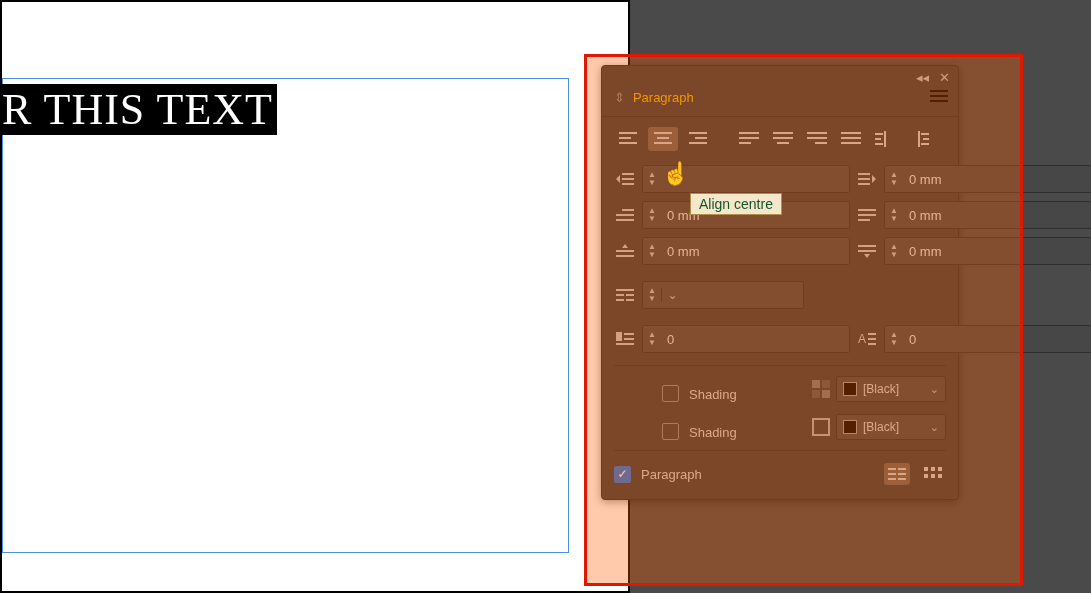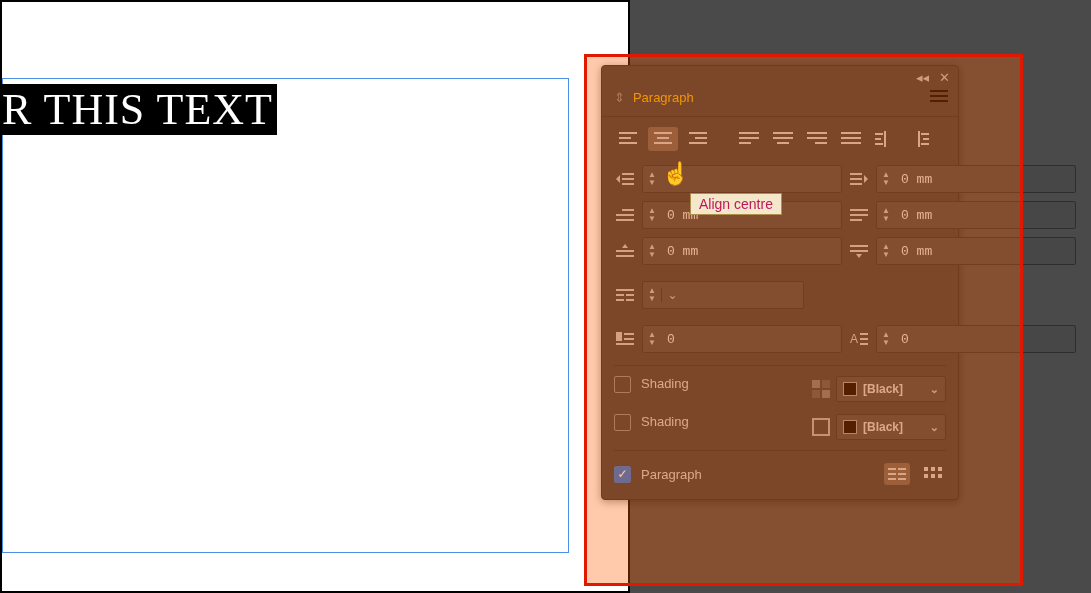--- a/index.html
+++ b/index.html
@@ -110,62 +110,63 @@
   }
   .stepper .chevs {
     display: flex; flex-direction: column;
     width: 18px; align-items: center; justify-content: center;
     color: #bbb; font-size: 8px; line-height: 8px;
     cursor: pointer;
   }
   .stepper input {
     flex: 1; min-width: 0;
     background: transparent; border: 0; color: #ddd;
-    font-size: 13px; padding: 0 6px; outline: none; font-family: Liberation Mono, monospace;
+    font-size: 13px; padding: 0 6px; outline: none;
   }
   .stepper .drop {
     width: 22px; display:flex; align-items:center; justify-content:center;
     color:#bbb; font-size:12px; cursor:pointer;
     border-left: 1px solid #2e2e2e;
   }
 
   .tooltip {
     position: absolute;
-    background: #f5e7c9; color:#be185d;
+    background: #f5e7c9; color:#14532d;
     border: 1px solid #b08f4d;
     padding: 2px 8px; font-size: 14px;
     white-space: nowrap;
     z-index: 60;
   }
 
   .divider { height: 1px; background:#2d2d2d; margin: 4px 12px; }
 
   .checkrow {
-    display: flex; align-items: flex-start; gap: 10px;
+    display: flex; align-items: flex-end; gap: 10px;
     padding: 6px 12px;
+    margin-left: 48px;
   }
   .cbox {
     width: 17px; height: 17px;
     border: 1px solid #888; border-radius: 2px;
     display: flex; align-items: center; justify-content: center;
     font-size: 12px; color:#ddd; cursor:pointer;
   }
   .cbox.on { background:#2b72d6; border-color:#2b72d6; color:#fff; }
   .swatch-field {
     margin-left: auto; display:flex; align-items:center; gap:4px;
   }
   .swatch-field .pre { width:22px; display:flex; justify-content:center; }
   .swatch-field .sel {
     display:flex; align-items:center; gap:6px;
     height:26px; background:#474747; border:1px solid #2e2e2e;
     padding:0 6px; border-radius:2px; min-width:110px;
     cursor:pointer;
   }
   .sel .sq { width:14px; height:14px; background:#000; border:1px solid #999; }
-  .sel span { font-size: 12px; color:#ccc;font-weight:bold; }
+  .sel span { font-size: 12px; color:#ccc; }
   .sel .dd { margin-left:auto; font-size:11px; color:#bbb; }
 
   .panel-footer {
     display:flex; align-items:center; padding:8px 12px 14px 12px;
     gap:10px;
   }
   .panel-footer .spacer { flex:1; }
   .view-btn { width:26px; height:22px; display:flex; align-items:center; justify-content:center; border-radius:3px; cursor:pointer; }
   .view-btn.active { background:#6d6155; }
   .view-btn svg { fill:#c8c8c8; }

